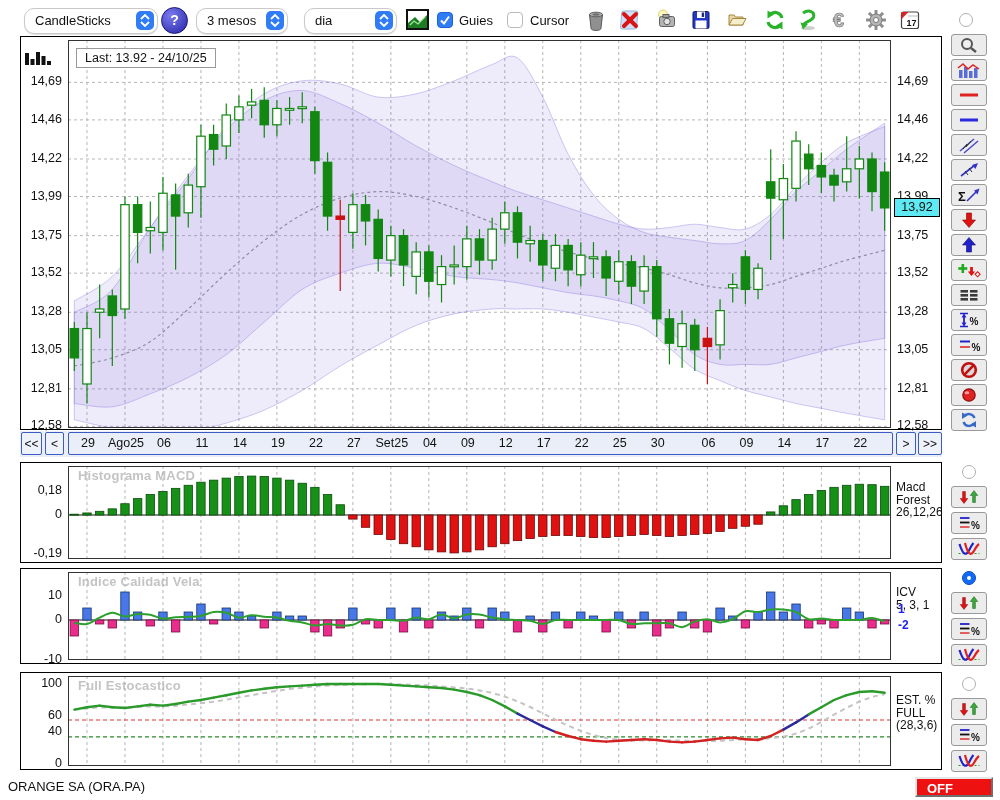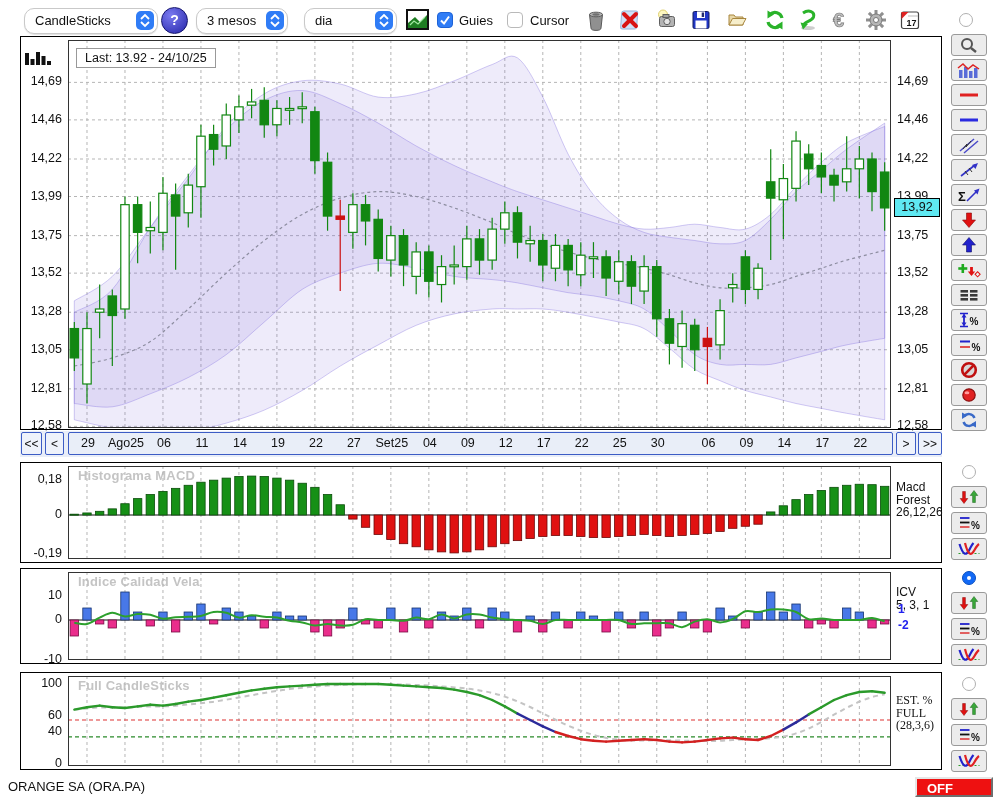--- a/index.html
+++ b/index.html
@@ -419,21 +419,21 @@
       <div class="dlab" style="left: 715.377px;">14</div>
       <div class="dlab" style="left: 753.362px;">17</div>
       <div class="dlab" style="left: 791.346px;">22</div>
     </div>
   <div class="navbtn" style="left:896px;width:20px;">&gt;</div>
   <div class="navbtn" style="left:918px;width:24px;">&gt;&gt;</div>
 
   <div class="panel" style="left:20px;top:462px;width:922px;height:101px;"></div>
   <div class="ptitle" style="left:78px;top:468px;">Histograma MACD</div>
   <div class="gutter gl" id="macd-ylab" style="left:22px;top:466px;width:42px;height:93px;">
-      <div class="ylab" style="top: 6px; padding-left: 20px;">0,18</div>
+      <div class="ylab" style="top: 17px; padding-left: 20px;">0,18</div>
       <div class="ylab" style="top: 41px;">0</div>
       <div class="ylab" style="top: 79.95px;">-0,19</div>
     </div>
   <div class="plot" id="macd-plot" style="left:68px;top:466px;width:823px;height:93px;"><svg width="823" height="93" viewBox="0 0 823 93">
         <line x1="18.99230769230769" y1="0" x2="18.99230769230769" y2="93" stroke="#b5b5b5" stroke-width="1" stroke-dasharray="3,3"></line>
         <line x1="56.97692307692308" y1="0" x2="56.97692307692308" y2="93" stroke="#b5b5b5" stroke-width="1" stroke-dasharray="3,3"></line>
         <line x1="94.96153846153847" y1="0" x2="94.96153846153847" y2="93" stroke="#b5b5b5" stroke-width="1" stroke-dasharray="3,3"></line>
         <line x1="132.94615384615383" y1="0" x2="132.94615384615383" y2="93" stroke="#b5b5b5" stroke-width="1" stroke-dasharray="3,3"></line>
         <line x1="170.93076923076924" y1="0" x2="170.93076923076924" y2="93" stroke="#b5b5b5" stroke-width="1" stroke-dasharray="3,3"></line>
         <line x1="208.91538461538462" y1="0" x2="208.91538461538462" y2="93" stroke="#b5b5b5" stroke-width="1" stroke-dasharray="3,3"></line>
@@ -625,21 +625,21 @@
         <rect x="0.5" y="0.5" width="822" height="87" fill="none" stroke="#333"></rect>
       </svg></div>
   <div class="rlines" style="top:570px;">
     <div>ICV</div>
       <div>5, 3, 1</div>
   </div>
   <div class="bluval" style="top:602px;">1</div>
   <div class="bluval" style="top:618px;">-2</div>
 
   <div class="panel" style="left:20px;top:672px;width:922px;height:98px;"></div>
-  <div class="ptitle" style="left:78px;top:678px;">Full CandleSticks</div>
+  <div class="ptitle" style="left:78px;top:678px;">Full Estocastico</div>
   <div class="gutter gl" id="stoch-ylab" style="left:22px;top:676px;width:42px;height:90px;">
       <div class="ylab" style="top: 0px;">100</div>
       <div class="ylab" style="top: 32px;">60</div>
       <div class="ylab" style="top: 48px;">40</div>
       <div class="ylab" style="top: 80px;">0</div>
     </div>
   <div class="plot" id="stoch-plot" style="left:68px;top:676px;width:823px;height:90px;"><svg width="823" height="90" viewBox="0 0 823 90">
         <line x1="18.99230769230769" y1="0" x2="18.99230769230769" y2="90" stroke="#b5b5b5" stroke-width="1" stroke-dasharray="3,3"></line>
         <line x1="56.97692307692308" y1="0" x2="56.97692307692308" y2="90" stroke="#b5b5b5" stroke-width="1" stroke-dasharray="3,3"></line>
         <line x1="94.96153846153847" y1="0" x2="94.96153846153847" y2="90" stroke="#b5b5b5" stroke-width="1" stroke-dasharray="3,3"></line>
@@ -723,21 +723,21 @@
         <line x1="715.376923076923" y1="53.6" x2="728.0384615384615" y2="46.4" stroke="#2b2b9a" stroke-width="2.4" stroke-linecap="round"></line>
         <line x1="728.0384615384615" y1="46.4" x2="740.7" y2="38.4" stroke="#2b2b9a" stroke-width="2.4" stroke-linecap="round"></line>
         <line x1="740.7" y1="38.4" x2="753.3615384615384" y2="31.199999999999996" stroke="#2a9a2a" stroke-width="2.4" stroke-linecap="round"></line>
         <line x1="753.3615384615384" y1="31.199999999999996" x2="766.0230769230769" y2="24" stroke="#2a9a2a" stroke-width="2.4" stroke-linecap="round"></line>
         <line x1="766.0230769230769" y1="24" x2="778.6846153846154" y2="19.200000000000003" stroke="#2a9a2a" stroke-width="2.4" stroke-linecap="round"></line>
         <line x1="778.6846153846154" y1="19.200000000000003" x2="791.3461538461538" y2="16" stroke="#2a9a2a" stroke-width="2.4" stroke-linecap="round"></line>
         <line x1="791.3461538461538" y1="16" x2="804.0076923076923" y2="15.200000000000003" stroke="#2a9a2a" stroke-width="2.4" stroke-linecap="round"></line>
         <line x1="804.0076923076923" y1="15.200000000000003" x2="816.6692307692308" y2="16.799999999999997" stroke="#2a9a2a" stroke-width="2.4" stroke-linecap="round"></line>
         <rect x="0.5" y="0.5" width="822" height="89" fill="none" stroke="#333"></rect>
       </svg></div>
-  <div class="rlines" style="top:678px;font-family:Liberation Serif, serif;">
+  <div class="rlines" style="top:678px;">
     <div>EST. %</div>
       <div>FULL</div>
       <div>(28,3,6)</div>
   </div>
 
   <div id="sidebar">
       <div class="sbtn" style="top: 34px;">
         <svg width="24" height="18">
           <circle cx="10" cy="8" r="5" fill="#eee" stroke="#555" stroke-width="2"></circle>
           <line x1="14" y1="12" x2="19" y2="16" stroke="#555" stroke-width="2.5"></line>

